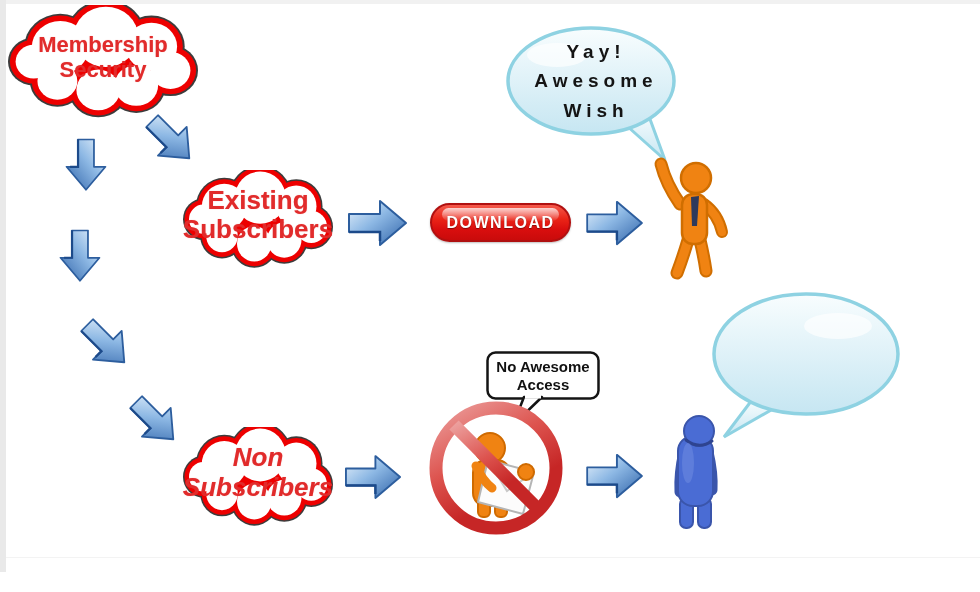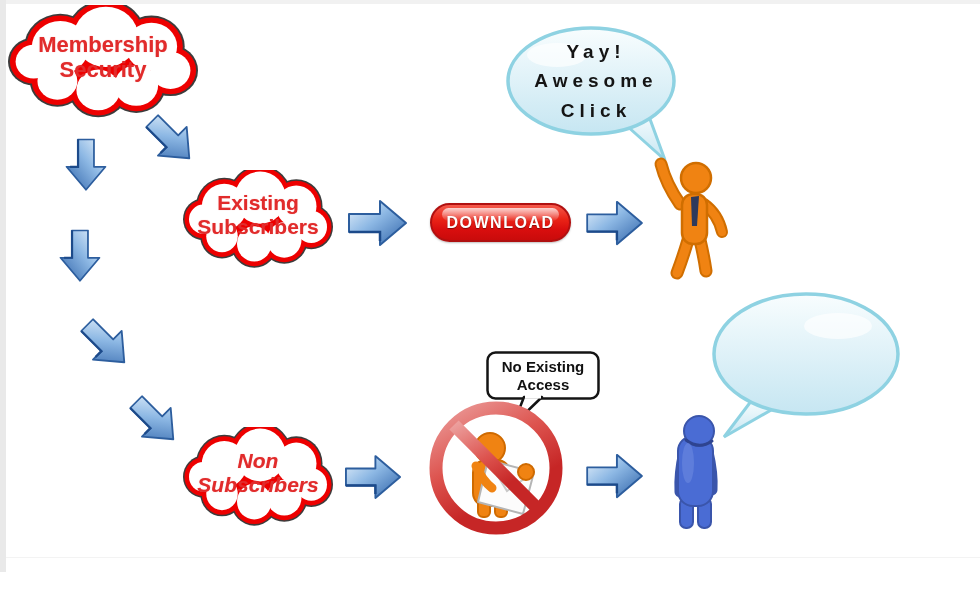--- a/index.html
+++ b/index.html
@@ -16,21 +16,21 @@
   
   .cloud{position:absolute;}
   .cloud .cloud-label{
     position:absolute;left:0;top:0;width:100%;height:100%;
     display:flex;flex-direction:column;align-items:center;justify-content:center;
     padding-bottom:10px;box-sizing:border-box;
     color:#e12b2b;font-weight:bold;text-align:center;line-height:1.12;
     text-shadow:0 0 1px rgba(224,40,40,.4);
   }
   .cloud.big .cloud-label{font-size:22px;}
-  .cloud.med .cloud-label{font-size:21px;}
+  .cloud.med .cloud-label{font-size:26px;}
 
   
   .callout{position:absolute;}
   .callout .callout-label{
     position:absolute;left:0;top:0;width:100%;
     display:flex;flex-direction:column;align-items:center;justify-content:center;
     color:#111;font-weight:bold;text-align:center;
   }
   .callout.one-click .callout-label{height:54px;font-size:15px;line-height:1.2;}
   .callout.no-access .callout-label{height:50px;font-size:15px;line-height:1.2;}
@@ -175,21 +175,21 @@
 
   <div class="bubble yay abs" style="left:505px;top:25px;width:172px;height:140px;">
     <svg width="172" height="140" viewBox="0 0 172 140">
       <polygon points="112,92 160,135 142,86" fill="url(#bgrad)" stroke="#8ed2e2" stroke-width="3"></polygon>
       <ellipse cx="86" cy="56" rx="83" ry="53" fill="url(#bgrad)" stroke="#8ed2e2" stroke-width="3.5"></ellipse>
       <ellipse cx="52" cy="30" rx="30" ry="12" fill="#ffffff" opacity="0.65"></ellipse>
     </svg>
     <div class="bubble-label">
       <span>Yay!</span>
       <span>Awesome</span>
-      <span>Click</span>
+      <span>Wish</span>
     </div>
   </div>
 
   <svg class="abs" style="left:646px;top:152px;" width="82" height="128" viewBox="0 0 82 128">
     <path d="M34,52 Q20,32 15,12" fill="none" stroke="#d06e00" stroke-width="13" stroke-linecap="round"></path>
     <path d="M58,52 Q72,62 76,80" fill="none" stroke="#d06e00" stroke-width="12" stroke-linecap="round"></path>
     <path d="M42,88 Q37,105 31,121" fill="none" stroke="#d06e00" stroke-width="13" stroke-linecap="round"></path>
     <path d="M54,88 Q58,105 60,119" fill="none" stroke="#d06e00" stroke-width="13" stroke-linecap="round"></path>
     <path d="M34,52 Q20,32 15,12" fill="none" stroke="#f08312" stroke-width="9" stroke-linecap="round"></path>
     <path d="M58,52 Q72,62 76,80" fill="none" stroke="#f08312" stroke-width="8" stroke-linecap="round"></path>
@@ -221,21 +221,21 @@
       <use href="#arrowsym"></use>
     </svg>
 
   <div class="callout no-access abs" style="left:486px;top:351px;width:114px;height:78px;">
     <svg width="114" height="78" viewBox="0 0 114 78">
       <rect x="1.5" y="1.5" width="111" height="46" rx="8" fill="#ffffff" stroke="#141414" stroke-width="2.5"></rect>
       <polygon points="38,46 27,74 56,46" fill="#ffffff" stroke="#141414" stroke-width="2.5" stroke-linejoin="round"></polygon>
       <rect x="39" y="43" width="16" height="4.5" fill="#ffffff"></rect>
     </svg>
     <div class="callout-label">
-      <span>No Existing</span>
+      <span>No Awesome</span>
       <span>Access</span>
     </div>
   </div>
 
   <svg class="abs" style="left:425px;top:398px;" width="142" height="140" viewBox="0 0 140 140">
     <circle cx="70" cy="70" r="61" fill="#ffffff"></circle>
     <circle cx="64" cy="50" r="15" fill="#f08312" stroke="#cf6a00" stroke-width="2"></circle>
     <rect x="47" y="62" width="37" height="46" rx="13" fill="#f08312" stroke="#cf6a00" stroke-width="2"></rect>
     <rect x="52" y="100" width="12" height="19" rx="5" fill="#f08312" stroke="#cf6a00" stroke-width="2"></rect>
     <rect x="69" y="100" width="12" height="19" rx="5" fill="#f08312" stroke="#cf6a00" stroke-width="2"></rect>

